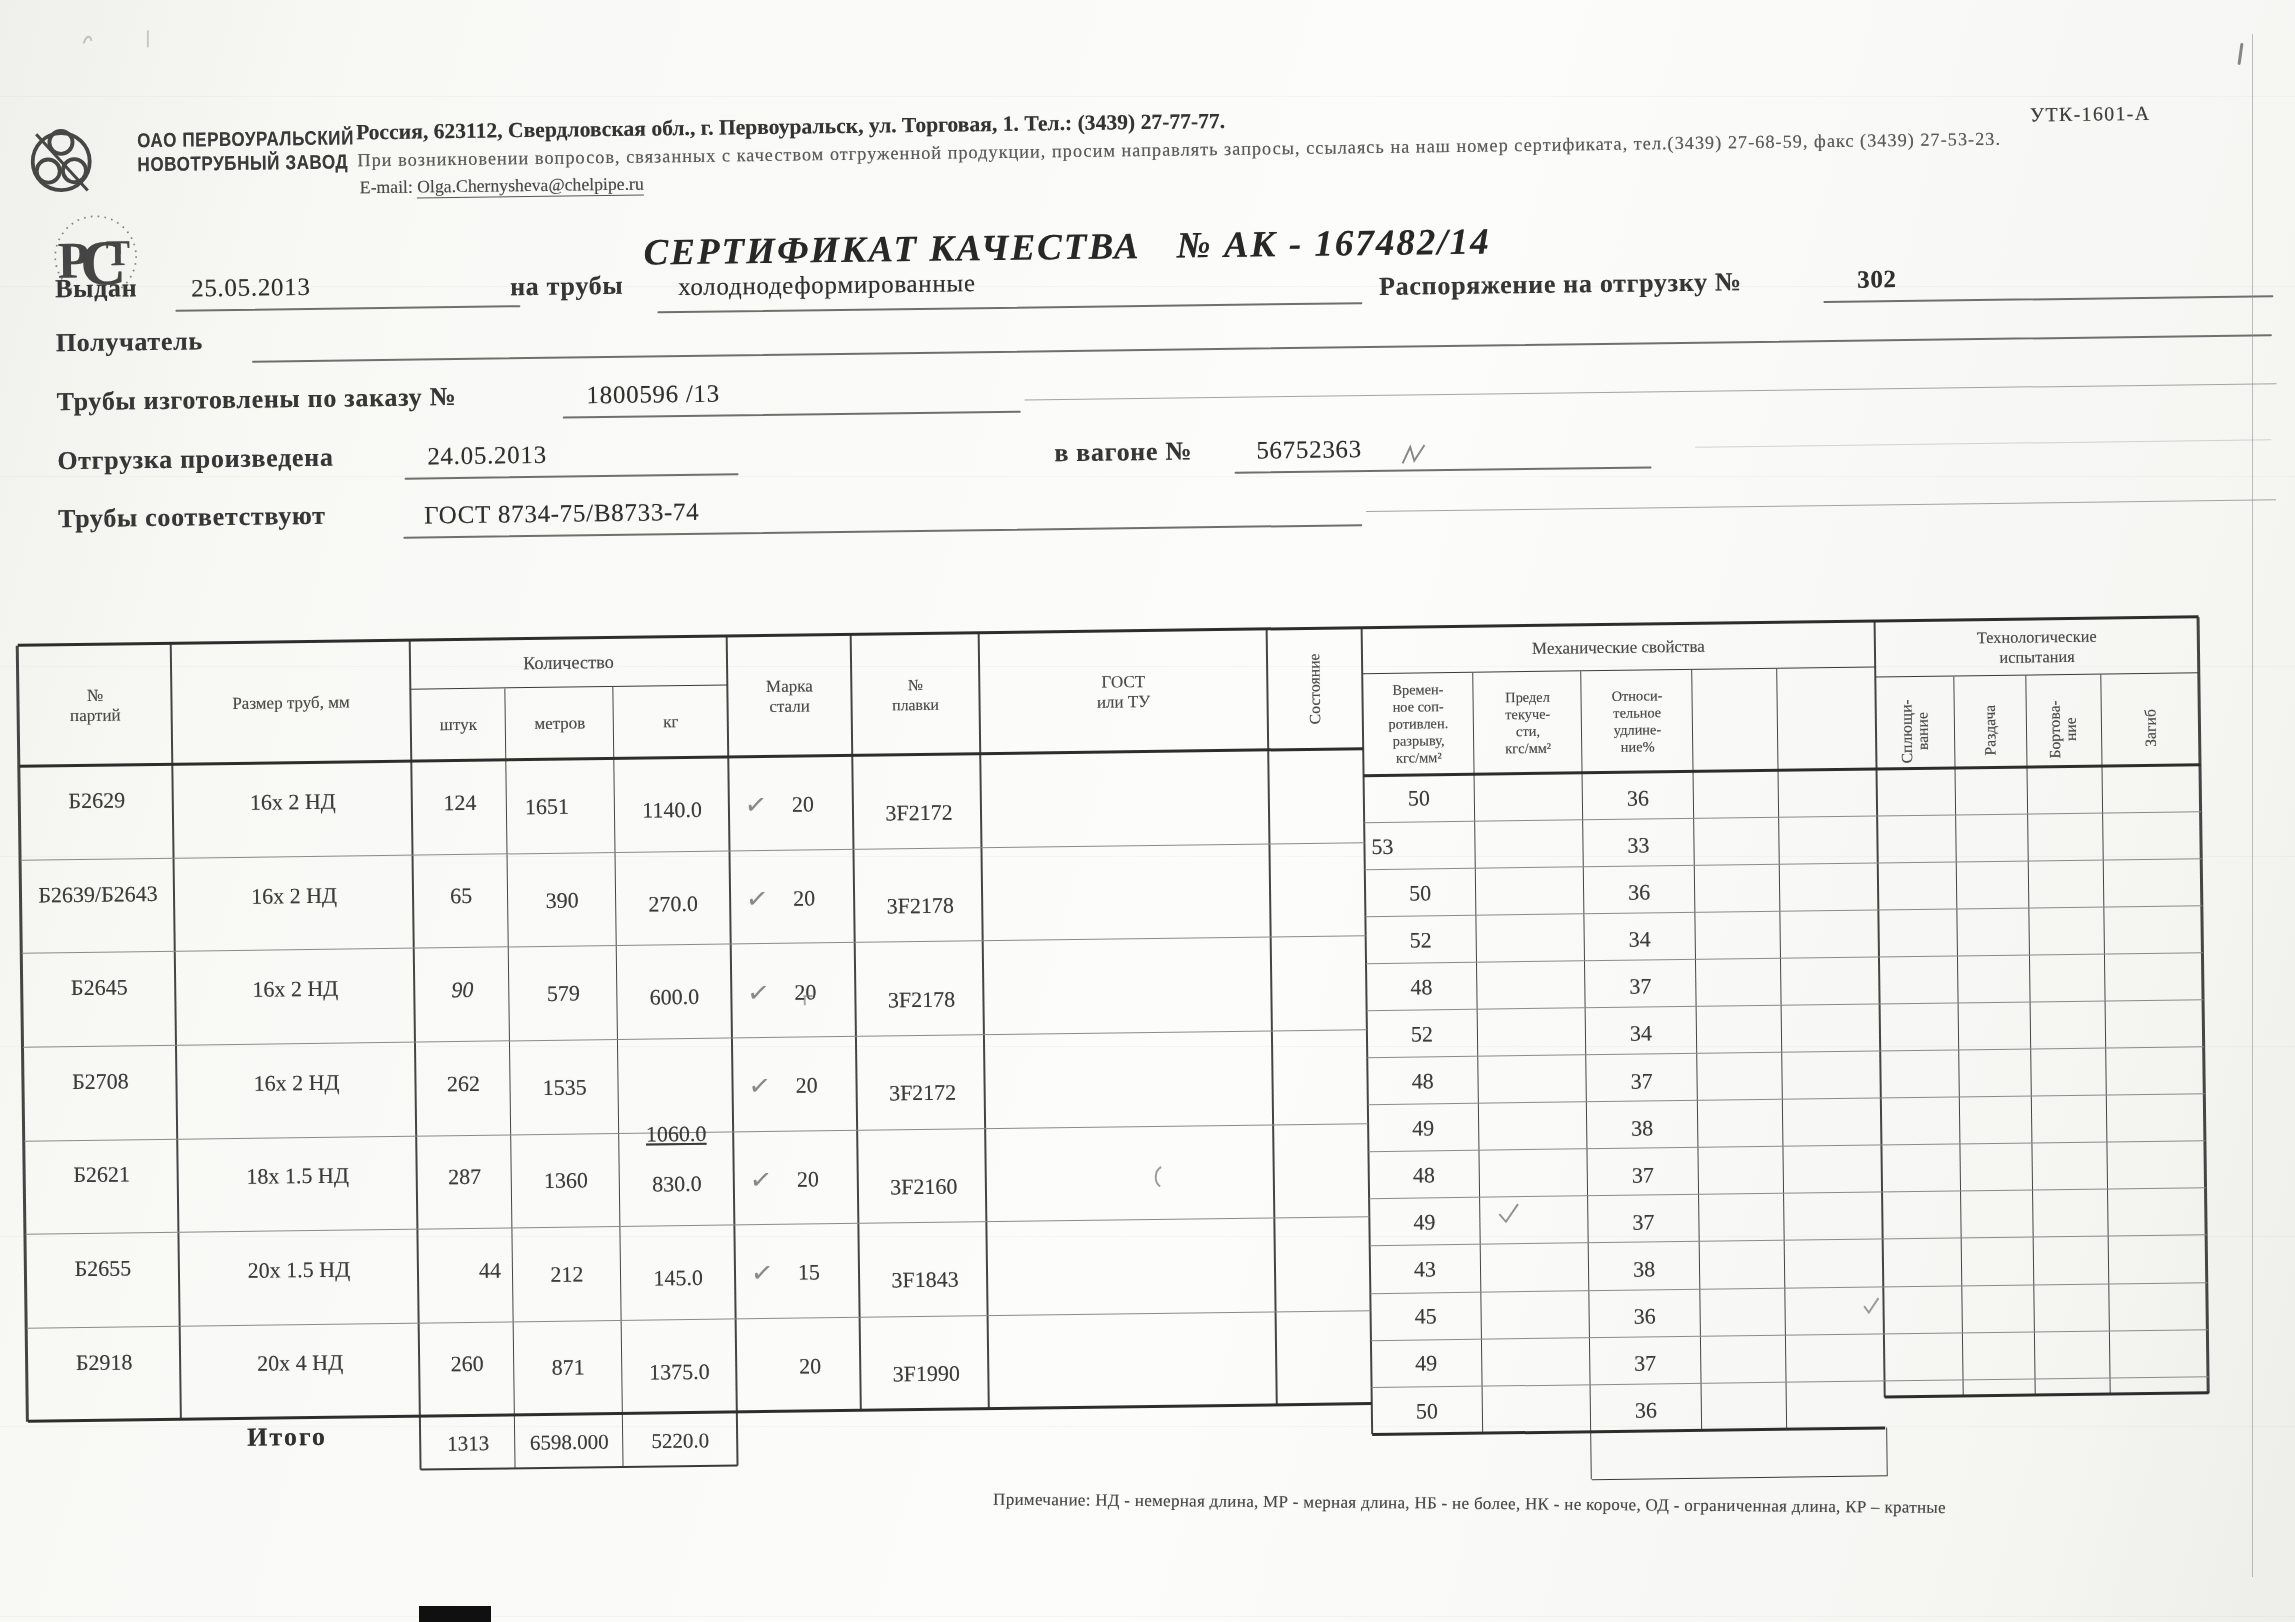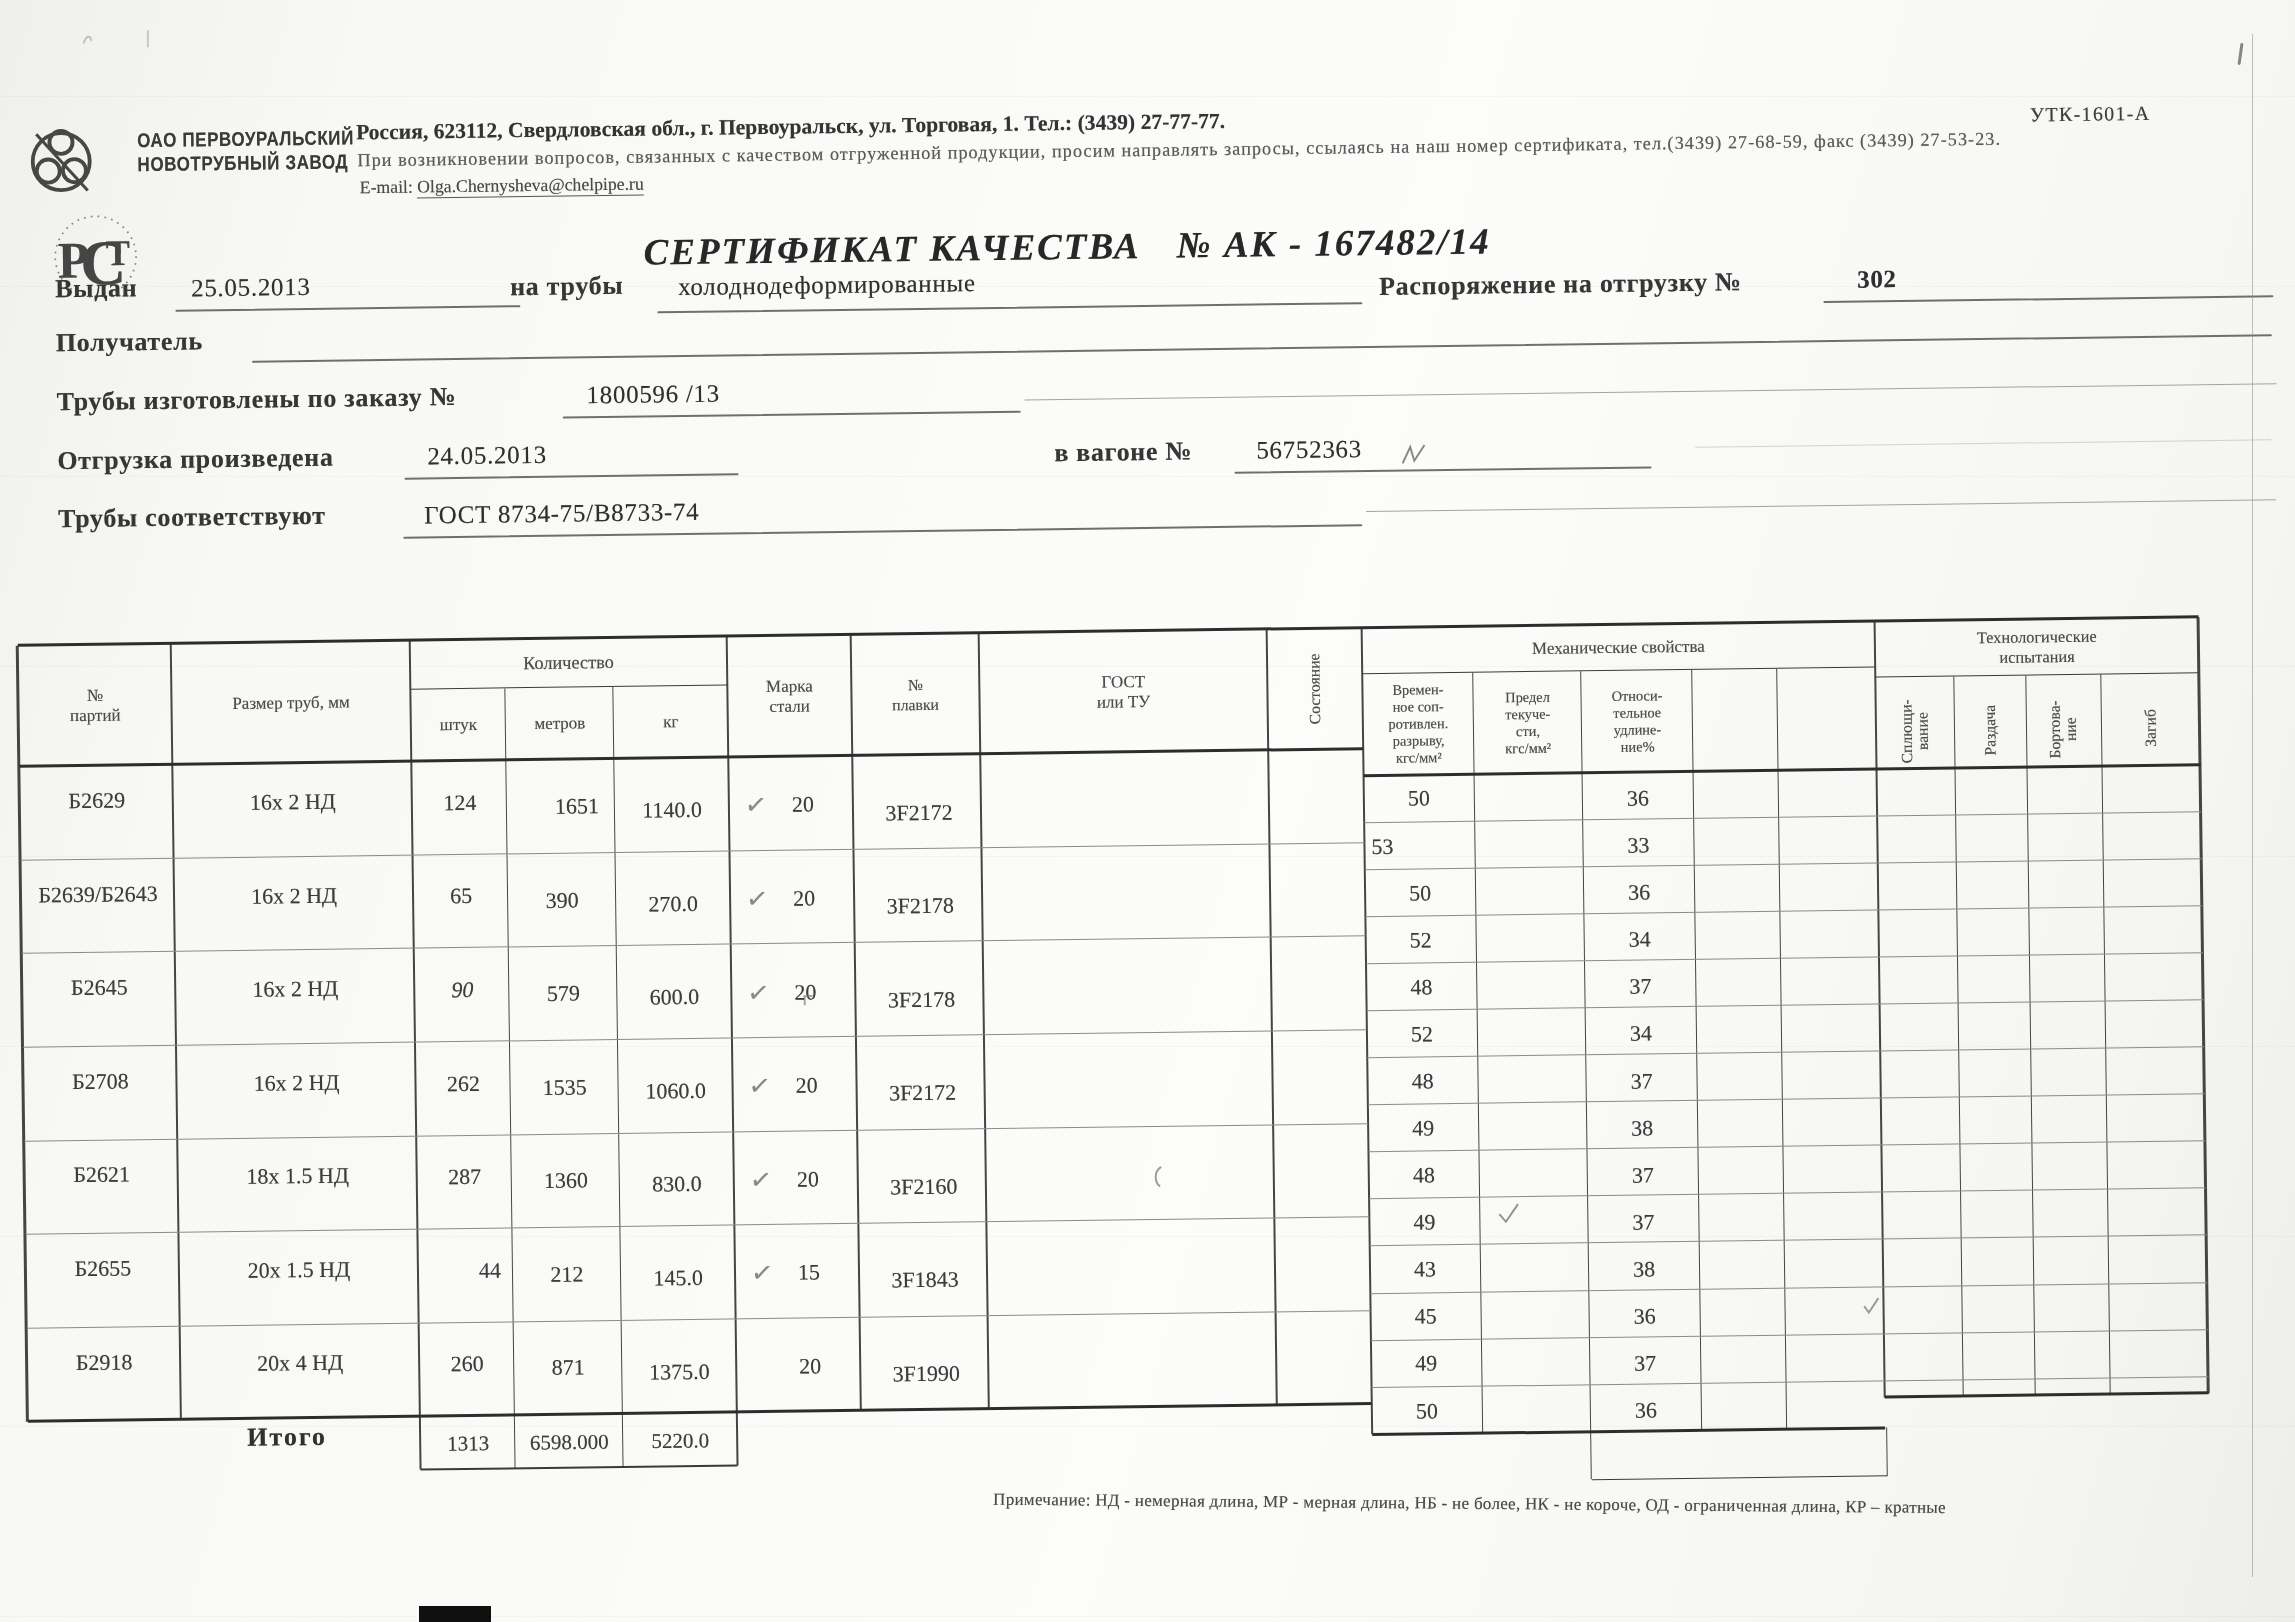--- a/index.html
+++ b/index.html
@@ -224,21 +224,21 @@
         <div class="lineH" style="left:1364px;top:1248px;width:837px;height:1.3px;background:#8a8a8a;"></div>
         <div class="lineH" style="left:1364px;top:1296px;width:837px;height:1.3px;background:#8a8a8a;"></div>
         <div class="lineH" style="left:1364px;top:1343px;width:837px;height:1.3px;background:#8a8a8a;"></div>
         <div class="lineH" style="left:1364px;top:1390px;width:837px;height:1.3px;background:#8a8a8a;"></div>
         <div class="lineH" style="left:1364px;top:1436px;width:513px;height:2.6px;background:#2d2d2d;"></div>
         <div class="lineH" style="left:412px;top:1459px;width:317px;height:2px;"></div>
         <div class="lineH" style="left:1583px;top:1485px;width:296px;height:1.3px;"></div>
         <div class="cell" style="left:97px;top:787px;">Б2629</div>
         <div class="cell" style="left:293px;top:791px;">16х 2 НД</div>
         <div class="cell" style="left:460px;top:794px;">124</div>
-        <div class="cell" style="left:577px;top:799px;">1651</div>
+        <div class="cell" style="left:547px;top:799px;">1651</div>
         <div class="cell" style="left:672px;top:804px;">1140.0</div>
         <div class="check" style="left:756px;top:800px;">✓</div>
         <div class="cell" style="left:803px;top:800px;">20</div>
         <div class="cell" style="left:919px;top:810px;">3F2172</div>
         <div class="cell" style="left:97px;top:881px;">Б2639/Б2643</div>
         <div class="cell" style="left:293px;top:885px;">16х 2 НД</div>
         <div class="cell" style="left:460px;top:887px;">65</div>
         <div class="cell" style="left:561px;top:893px;">390</div>
         <div class="cell" style="left:672px;top:898px;">270.0</div>
         <div class="check" style="left:756px;top:894px;">✓</div>
@@ -249,21 +249,21 @@
         <div class="cell" style="left:460px;top:981px;font-style:italic;">90</div>
         <div class="cell" style="left:561px;top:986px;">579</div>
         <div class="cell" style="left:672px;top:991px;">600.0</div>
         <div class="check" style="left:756px;top:988px;">✓</div>
         <div class="cell" style="left:803px;top:988px;">20</div>
         <div class="cell" style="left:919px;top:997px;">3F2178</div>
         <div class="cell" style="left:97px;top:1068px;">Б2708</div>
         <div class="cell" style="left:293px;top:1072px;">16х 2 НД</div>
         <div class="cell" style="left:460px;top:1075px;">262</div>
         <div class="cell" style="left:561px;top:1080px;">1535</div>
-        <div class="cell" style="left:672px;top:1085px;">1060.0</div>
+        <div class="cell" style="left:672px;top:1128px;text-decoration:underline;">1060.0</div>
         <div class="check" style="left:756px;top:1081px;">✓</div>
         <div class="cell" style="left:803px;top:1081px;">20</div>
         <div class="cell" style="left:919px;top:1090px;">3F2172</div>
         <div class="cell" style="left:97px;top:1161px;">Б2621</div>
         <div class="cell" style="left:293px;top:1165px;">18х 1.5 НД</div>
         <div class="cell" style="left:460px;top:1168px;">287</div>
         <div class="cell" style="left:561px;top:1173px;">1360</div>
         <div class="cell" style="left:672px;top:1178px;">830.0</div>
         <div class="check" style="left:756px;top:1175px;">✓</div>
         <div class="cell" style="left:803px;top:1175px;">20</div>

